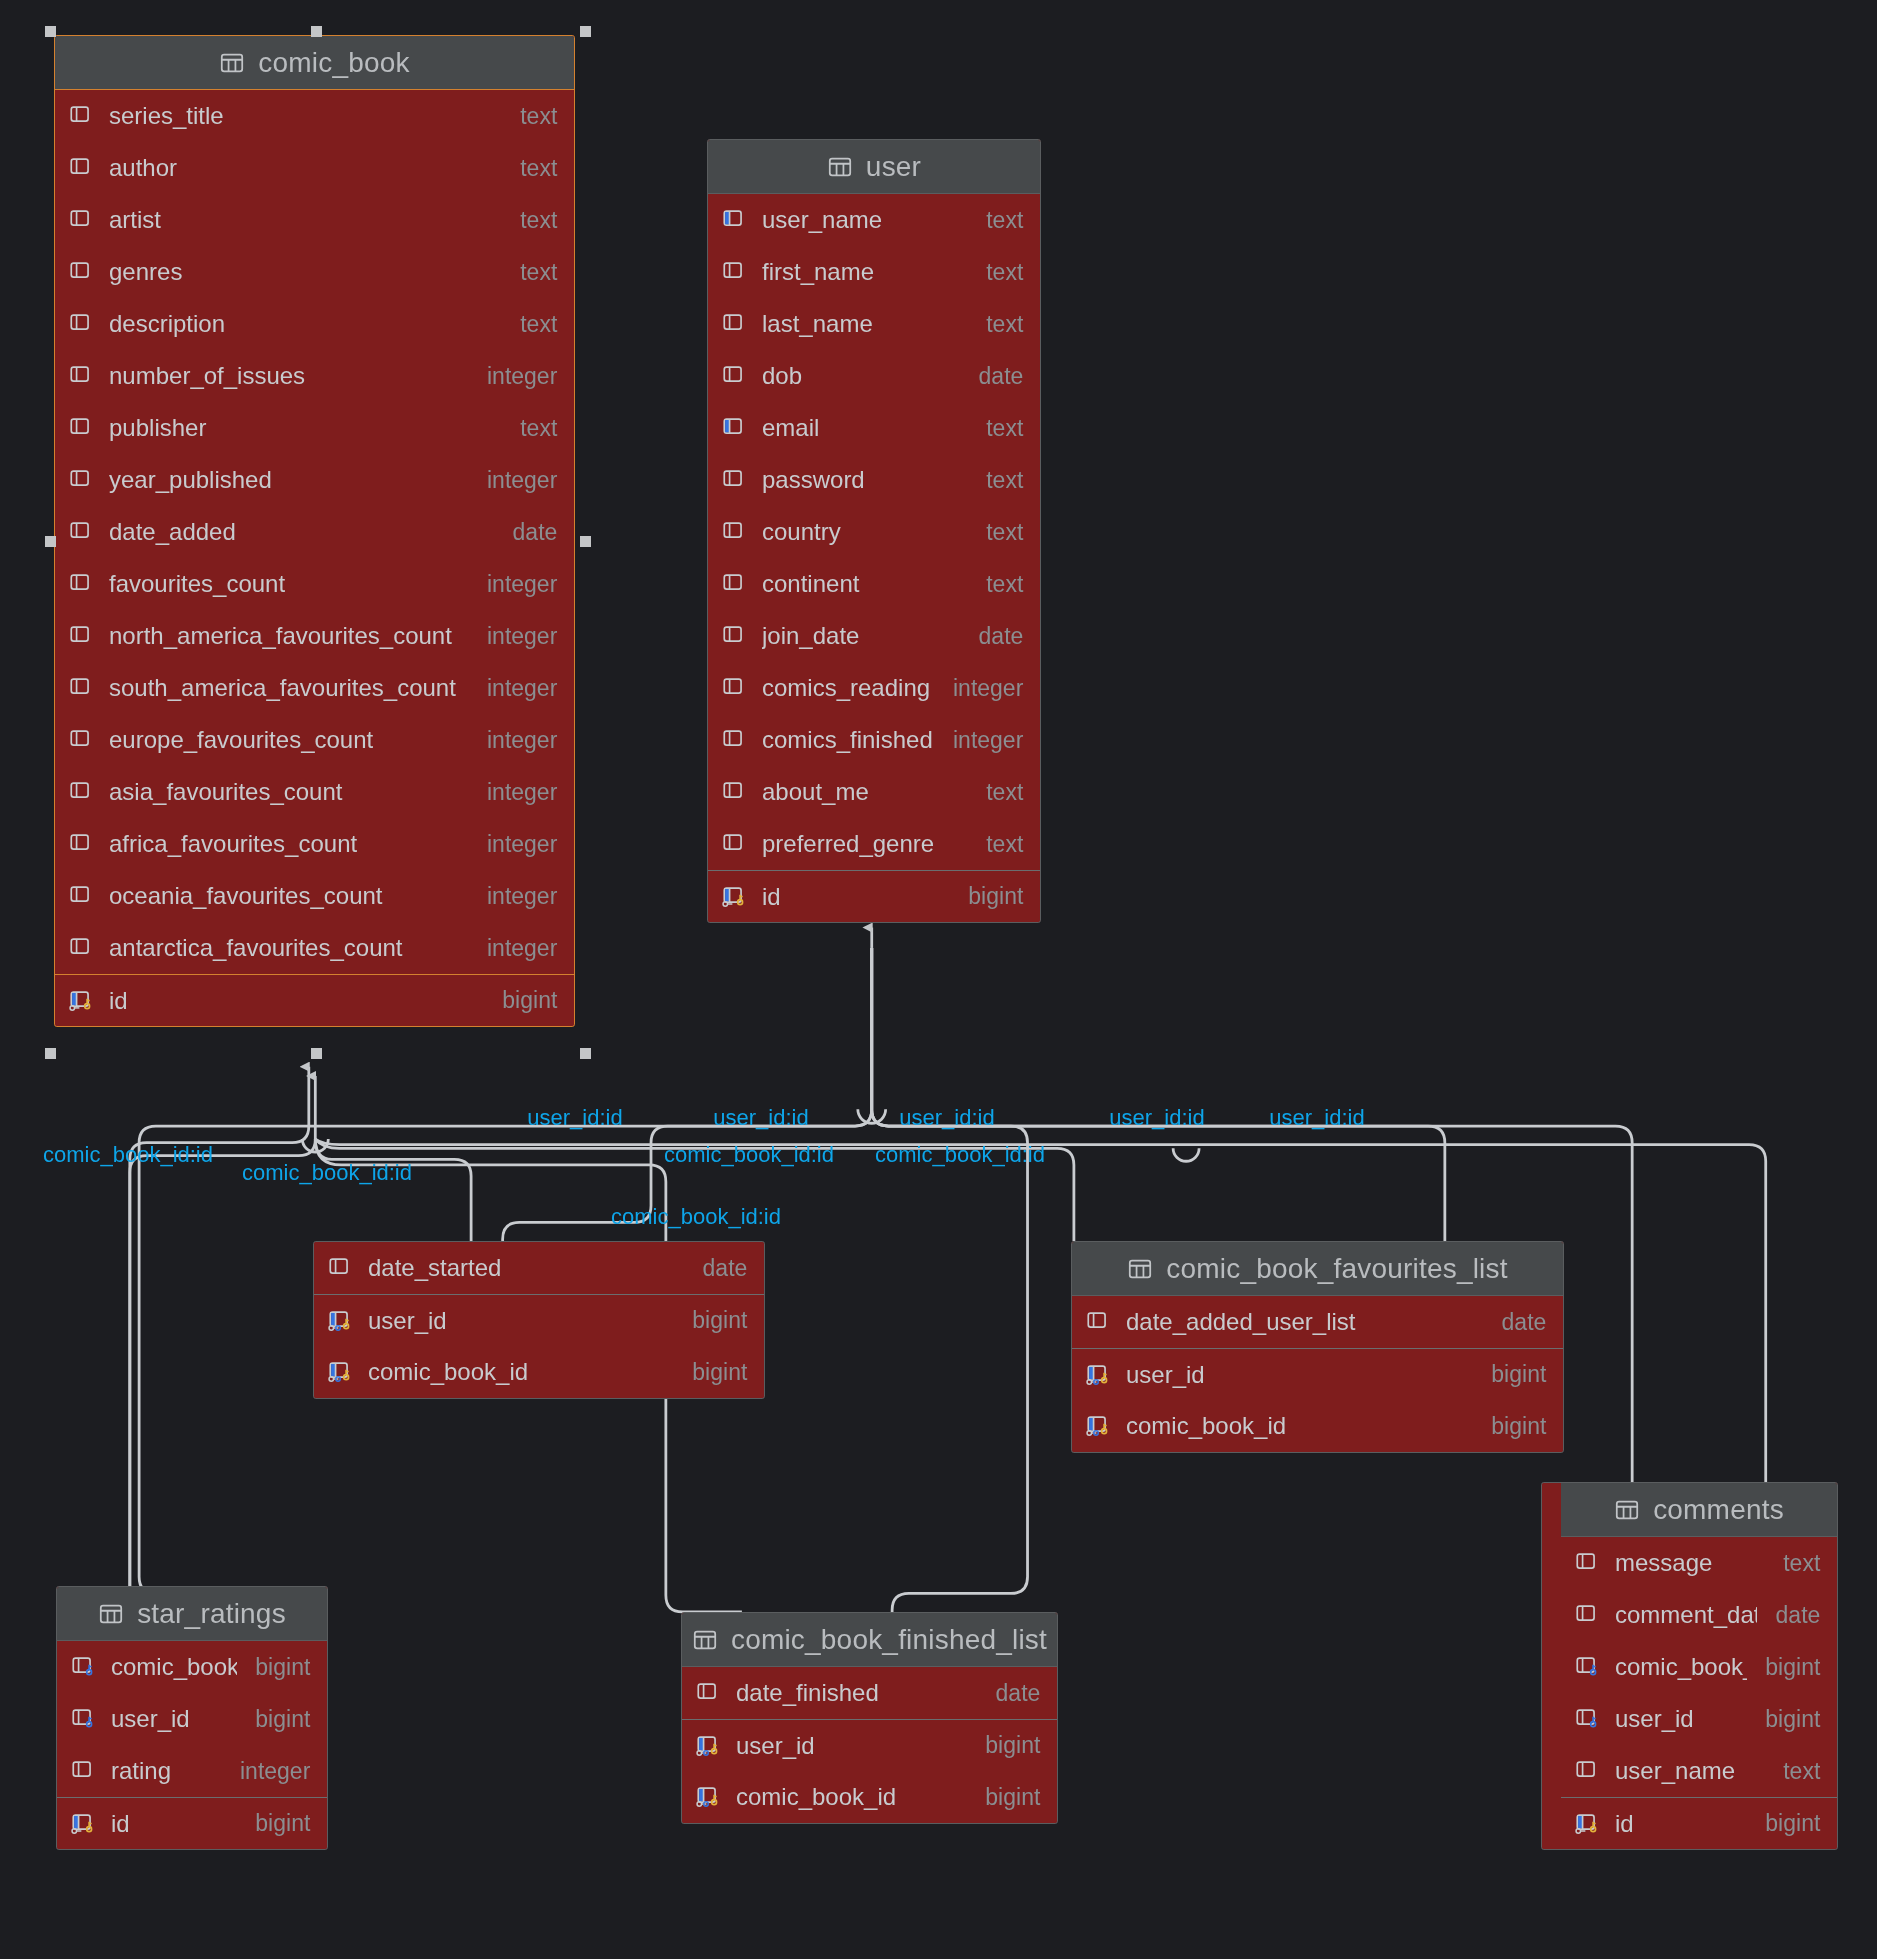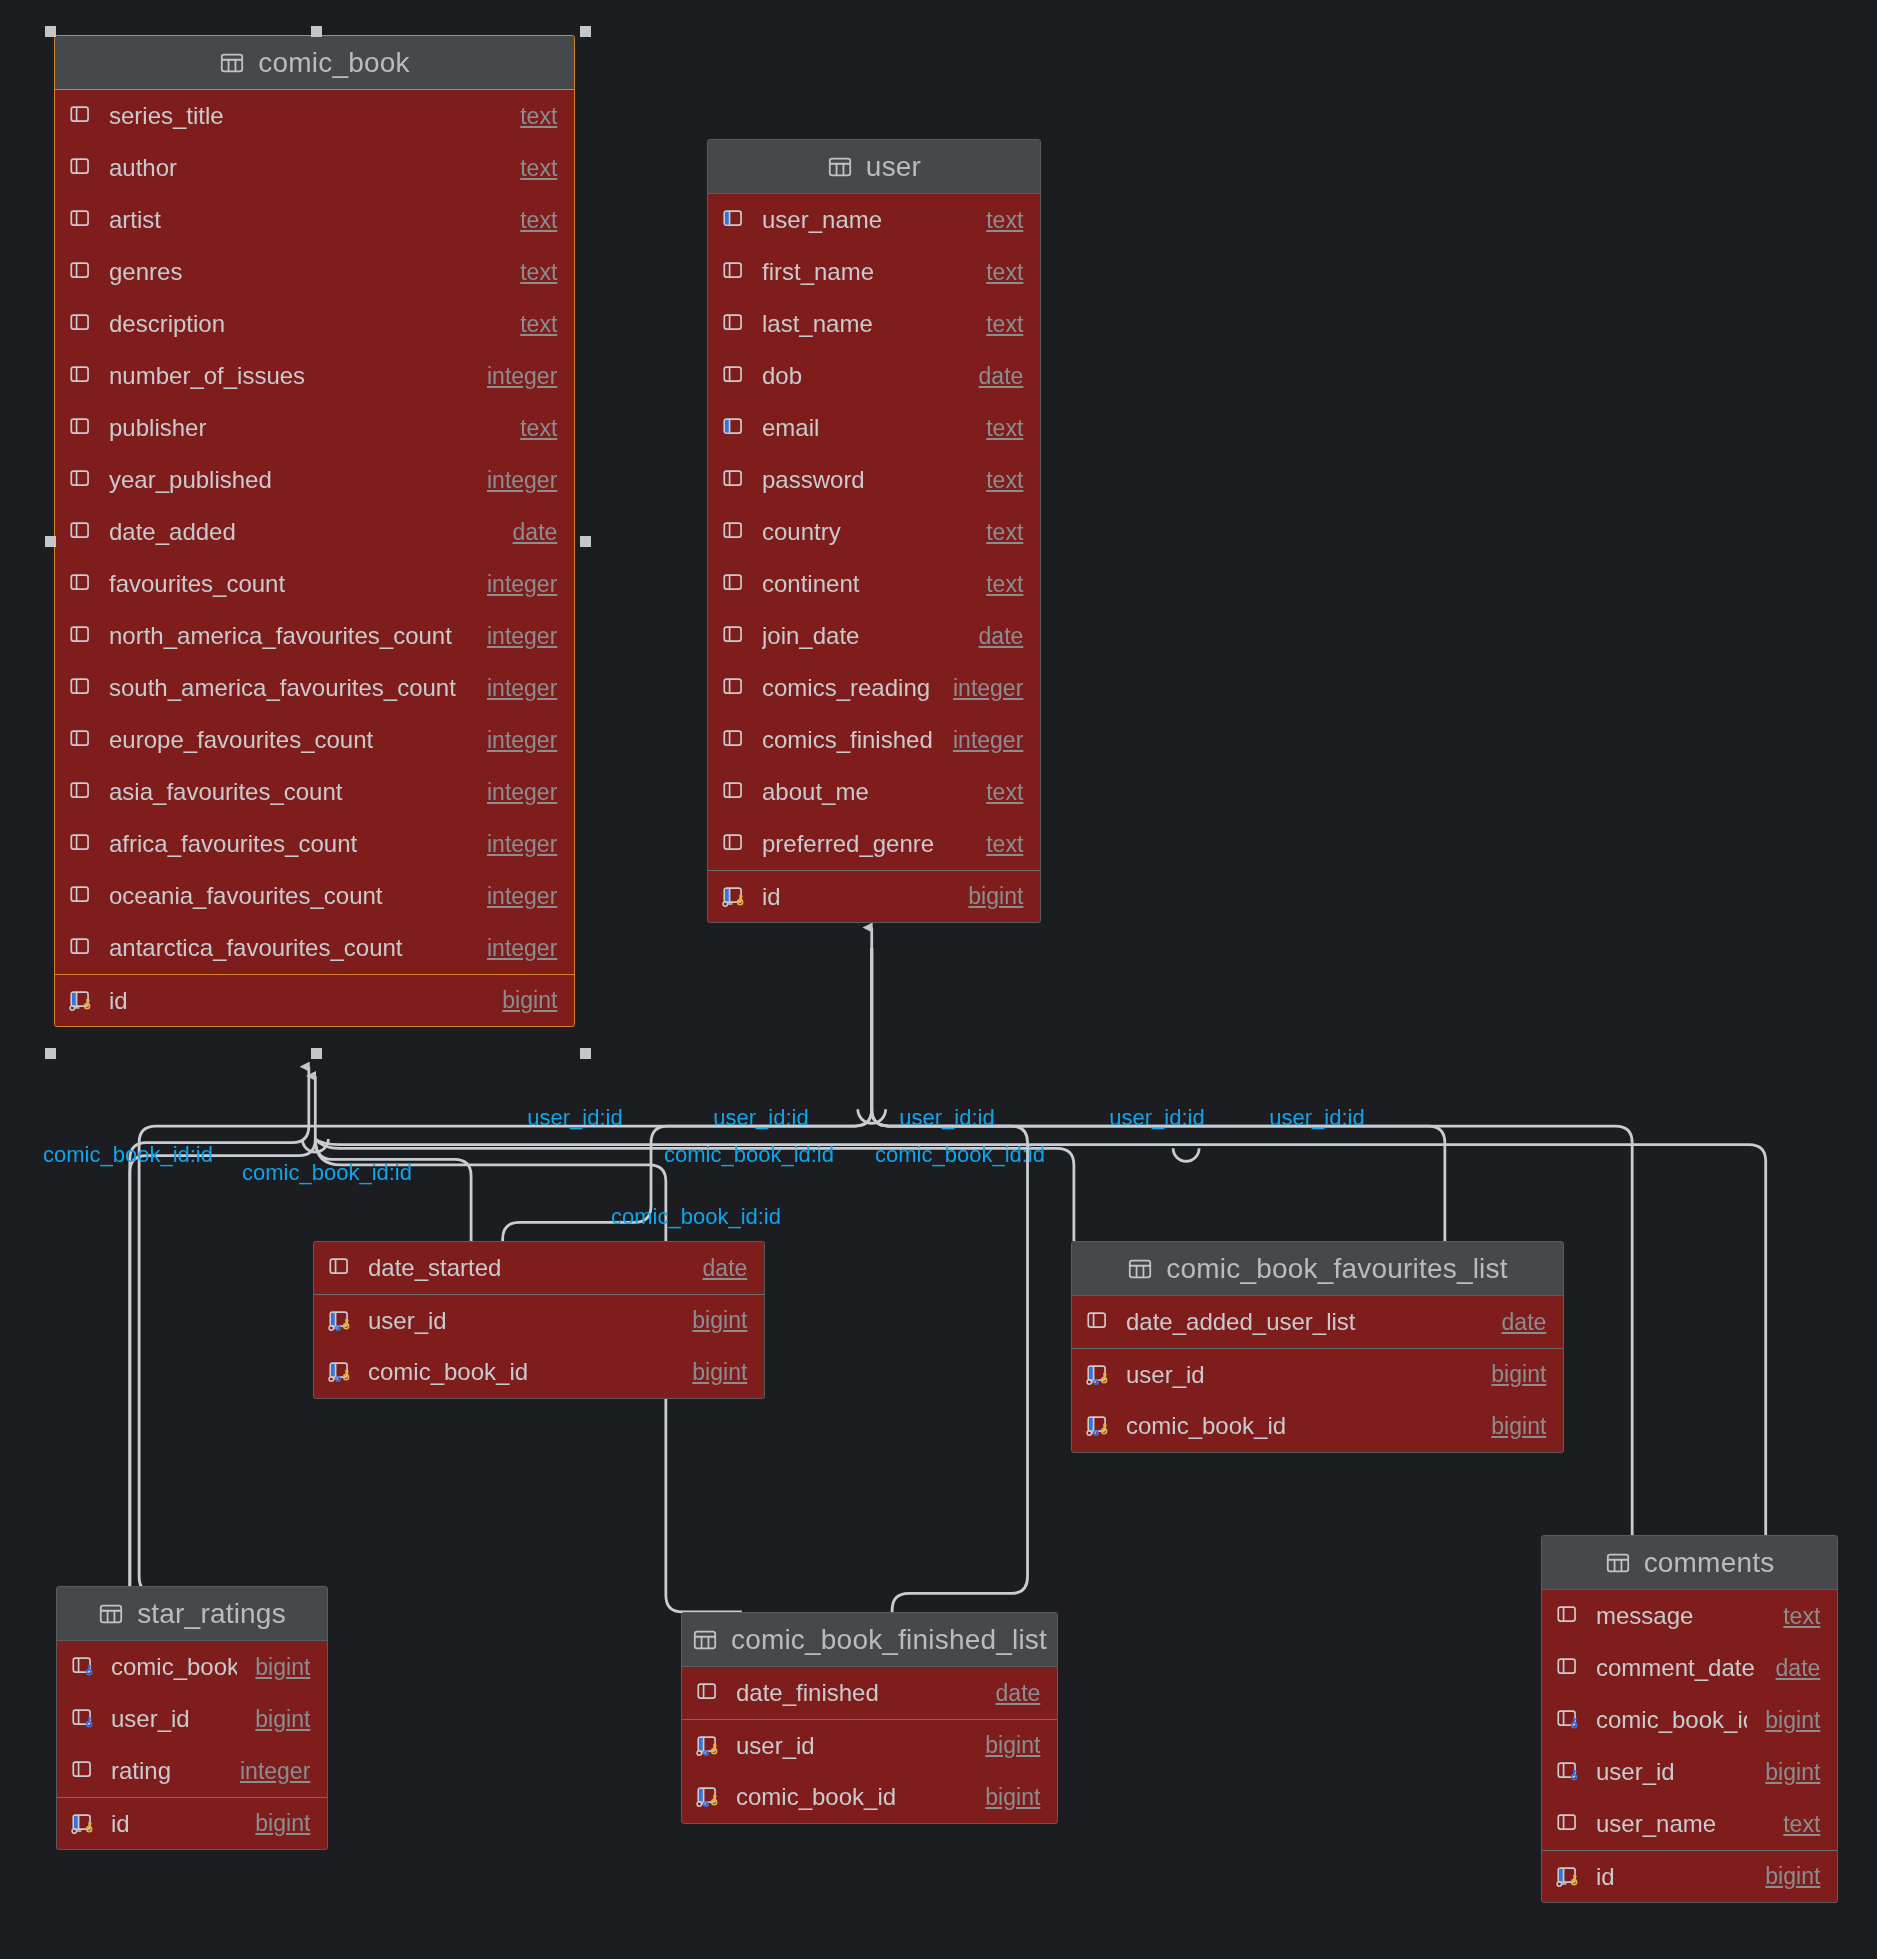--- a/index.html
+++ b/index.html
@@ -41,21 +41,20 @@
   }
   .row.pkrow{border-top:0.9px solid #6a6d6f;}
   .tbl.selected .row.pkrow{border-top:0.9px solid #d4812f;}
   .fname{
     font-size:24px;color:#c8cbce;white-space:nowrap;
     overflow:hidden;flex:1 1 auto;min-width:0;
   }
   .ftype{
     font-size:23px;color:#8b8e91;white-space:nowrap;flex:0 0 auto;
     margin-left:5.6px;
-    text-decoration:underline;
   }
   .ic{flex:0 0 auto;display:block;}
 
   
   .handle{
     position:absolute;width:11px;height:11px;background:#c4c6c8;
   }
 
   
   .elabel{
@@ -879,21 +878,21 @@
                   </g>
                   <circle cx="11.8" cy="22.4" r="2.4" stroke="#3574e0" fill="none" stroke-width="1.6"></circle>
                 </g>
               </svg>
             </span>
             <span class="fname">comic_book_id</span>
             <span class="ftype">bigint</span>
           </div>
         </div>
       </div>
-      <div class="tbl" style="left: 1541px; top: 1535px; width: 297px;">
+      <div class="tbl" style="left: 1541px; top: 1482px; width: 297px; padding-left: 19px;">
         <div class="thead">
           <span style="display: flex;">
             <svg width="26" height="26" viewBox="0 0 28 28">
               <rect x="3" y="5" width="22" height="18" rx="2.5" fill="none" stroke="#c1c4c7" stroke-width="1.9"></rect>
               <line x1="3" y1="10.5" x2="25" y2="10.5" stroke="#c1c4c7" stroke-width="1.9"></line>
               <line x1="10.3" y1="10.5" x2="10.3" y2="23" stroke="#c1c4c7" stroke-width="1.9"></line>
               <line x1="17.7" y1="10.5" x2="17.7" y2="23" stroke="#c1c4c7" stroke-width="1.9"></line>
             </svg>
           </span>
           <span class="tname">comments</span>

